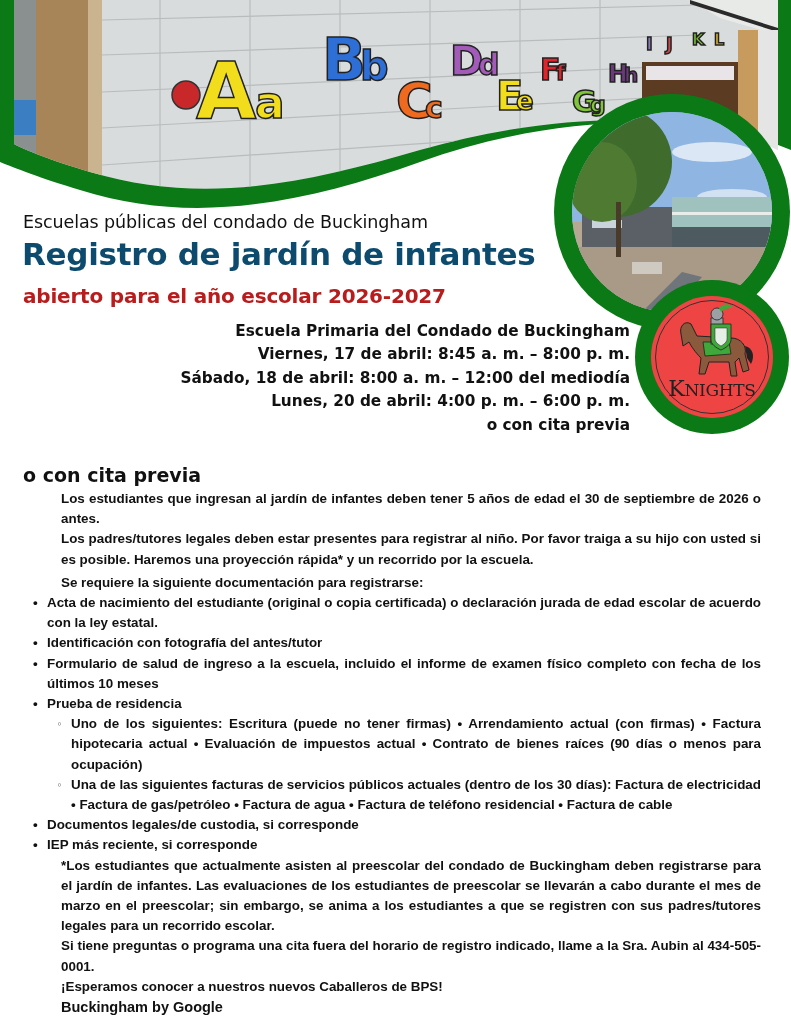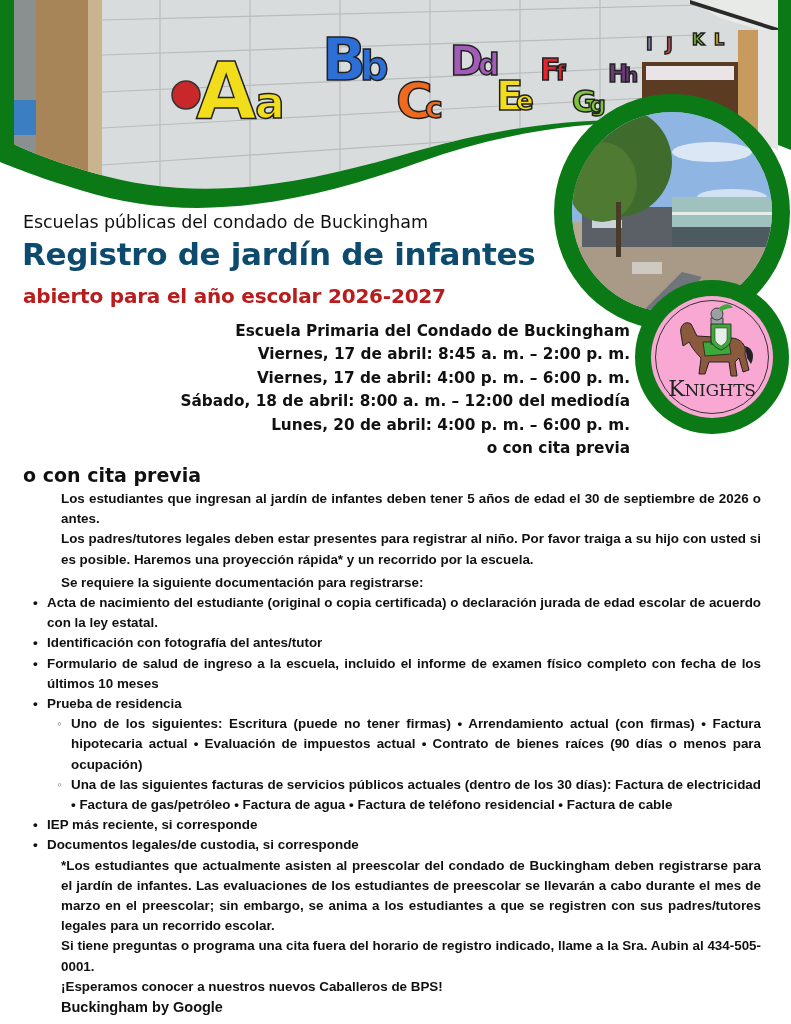--- a/index.html
+++ b/index.html
@@ -11,21 +11,21 @@
   .hero svg { display:block; }
 
   
   .photo-ring { position:absolute; left:554px; top:94px; width:236px; height:236px; border-radius:50%;
                 background:#0b7a16; }
   .photo-inner { position:absolute; left:18px; top:18px; width:200px; height:200px; border-radius:50%;
                  overflow:hidden; background:#8fb6e3; }
   .logo-ring { position:absolute; left:635px; top:280px; width:154px; height:154px; border-radius:50%;
                background:#0b7a16; }
   .logo-inner { position:absolute; left:16px; top:16px; width:122px; height:122px; border-radius:50%;
-                background:#f9a8d4; overflow:hidden; }
+                background:#ef4444; overflow:hidden; }
   .logo-inner .inner-line { position:absolute; left:4px; top:4px; right:4px; bottom:4px; border-radius:50%;
                             border:1.2px solid #333; }
   .knights-text { position:absolute; left:0; right:0; top:80px; text-align:center;
                   font-family:"DejaVu Serif", serif; font-size:17px; letter-spacing:-0.3px; color:#222; }
   .knights-text .big { font-size:22px; }
 
   
   .org { position:absolute; left:23px; top:212px; font-size:17.5px; font-weight:normal; color:#111; letter-spacing:-0.1px;text-align:right; }
   .title { position:absolute; left:22px; top:236px; font-size:31px; font-weight:bold; color:#0c4a6e; letter-spacing:-0.3px; }
   .subtitle { position:absolute; left:23px; top:284px; font-size:20px; font-weight:bold; color:#b91c1c; letter-spacing:-0.2px; }
@@ -156,22 +156,21 @@
     <div class="knights-text"><span class="big">K</span><span>NIGHTS</span></div>
   </div>
 </div>
 
 <div class="org">Escuelas públicas del condado de Buckingham</div>
 <div class="title">Registro de jardín de infantes</div>
 <div class="subtitle">abierto para el año escolar 2026-2027</div>
 
 <div class="schedule">
   <div>Escuela Primaria del Condado de Buckingham</div>
-  <div>Viernes, 17 de abril: 8:45 a. m. – 2:00 p. m.</div>
-  <div>Viernes, 17 de abril: 4:00 p. m. – 6:00 p. m.</div>
+  <div>Viernes, 17 de abril: 8:45 a. m. – 8:00 p. m.</div>
   <div>Sábado, 18 de abril: 8:00 a. m. – 12:00 del mediodía</div>
   <div>Lunes, 20 de abril: 4:00 p. m. – 6:00 p. m.</div>
   <div>o con cita previa</div>
 </div>
 
 <div class="section-h">o con cita previa</div>
 
 <div class="body">
   <p>Los estudiantes que ingresan al jardín de infantes deben tener 5 años de edad el 30 de septiembre de 2026 o antes.</p>
   <p>Los padres/tutores legales deben estar presentes para registrar al niño. Por favor traiga a su hijo con usted si es posible. Haremos una proyección rápida* y un recorrido por la escuela.</p>
@@ -180,20 +179,20 @@
     <li>Acta de nacimiento del estudiante (original o copia certificada) o declaración jurada de edad escolar de acuerdo con la ley estatal.</li>
     <li>Identificación con fotografía del antes/tutor</li>
     <li>Formulario de salud de ingreso a la escuela, incluido el informe de examen físico completo con fecha de los últimos 10 meses</li>
     <li><span>Prueba de residencia</span></li>
   </ul>
   <ul class="l2">
     <li>Uno de los siguientes: Escritura (puede no tener firmas) • Arrendamiento actual (con firmas) • Factura hipotecaria actual • Evaluación de impuestos actual • Contrato de bienes raíces (90 días o menos para ocupación)</li>
     <li>Una de las siguientes facturas de servicios públicos actuales (dentro de los 30 días): Factura de electricidad • Factura de gas/petróleo • Factura de agua • Factura de teléfono residencial • Factura de cable</li>
   </ul>
   <ul class="l1">
+    <li>Documentos legales/de custodia, si corresponde</li>
     <li>IEP más reciente, si corresponde</li>
-    <li>Documentos legales/de custodia, si corresponde</li>
   </ul>
   <p>*Los estudiantes que actualmente asisten al preescolar del condado de Buckingham deben registrarse para el jardín de infantes. Las evaluaciones de los estudiantes de preescolar se llevarán a cabo durante el mes de marzo en el preescolar; sin embargo, se anima a los estudiantes a que se registren con sus padres/tutores legales para un recorrido escolar.</p>
   <p>Si tiene preguntas o programa una cita fuera del horario de registro indicado, llame a la Sra. Aubin al 434-505-0001.</p>
   <p>¡Esperamos conocer a nuestros nuevos Caballeros de BPS!</p>
   <p class="translated">Buckingham by Google</p>
 </div>
 
 </body></html>

